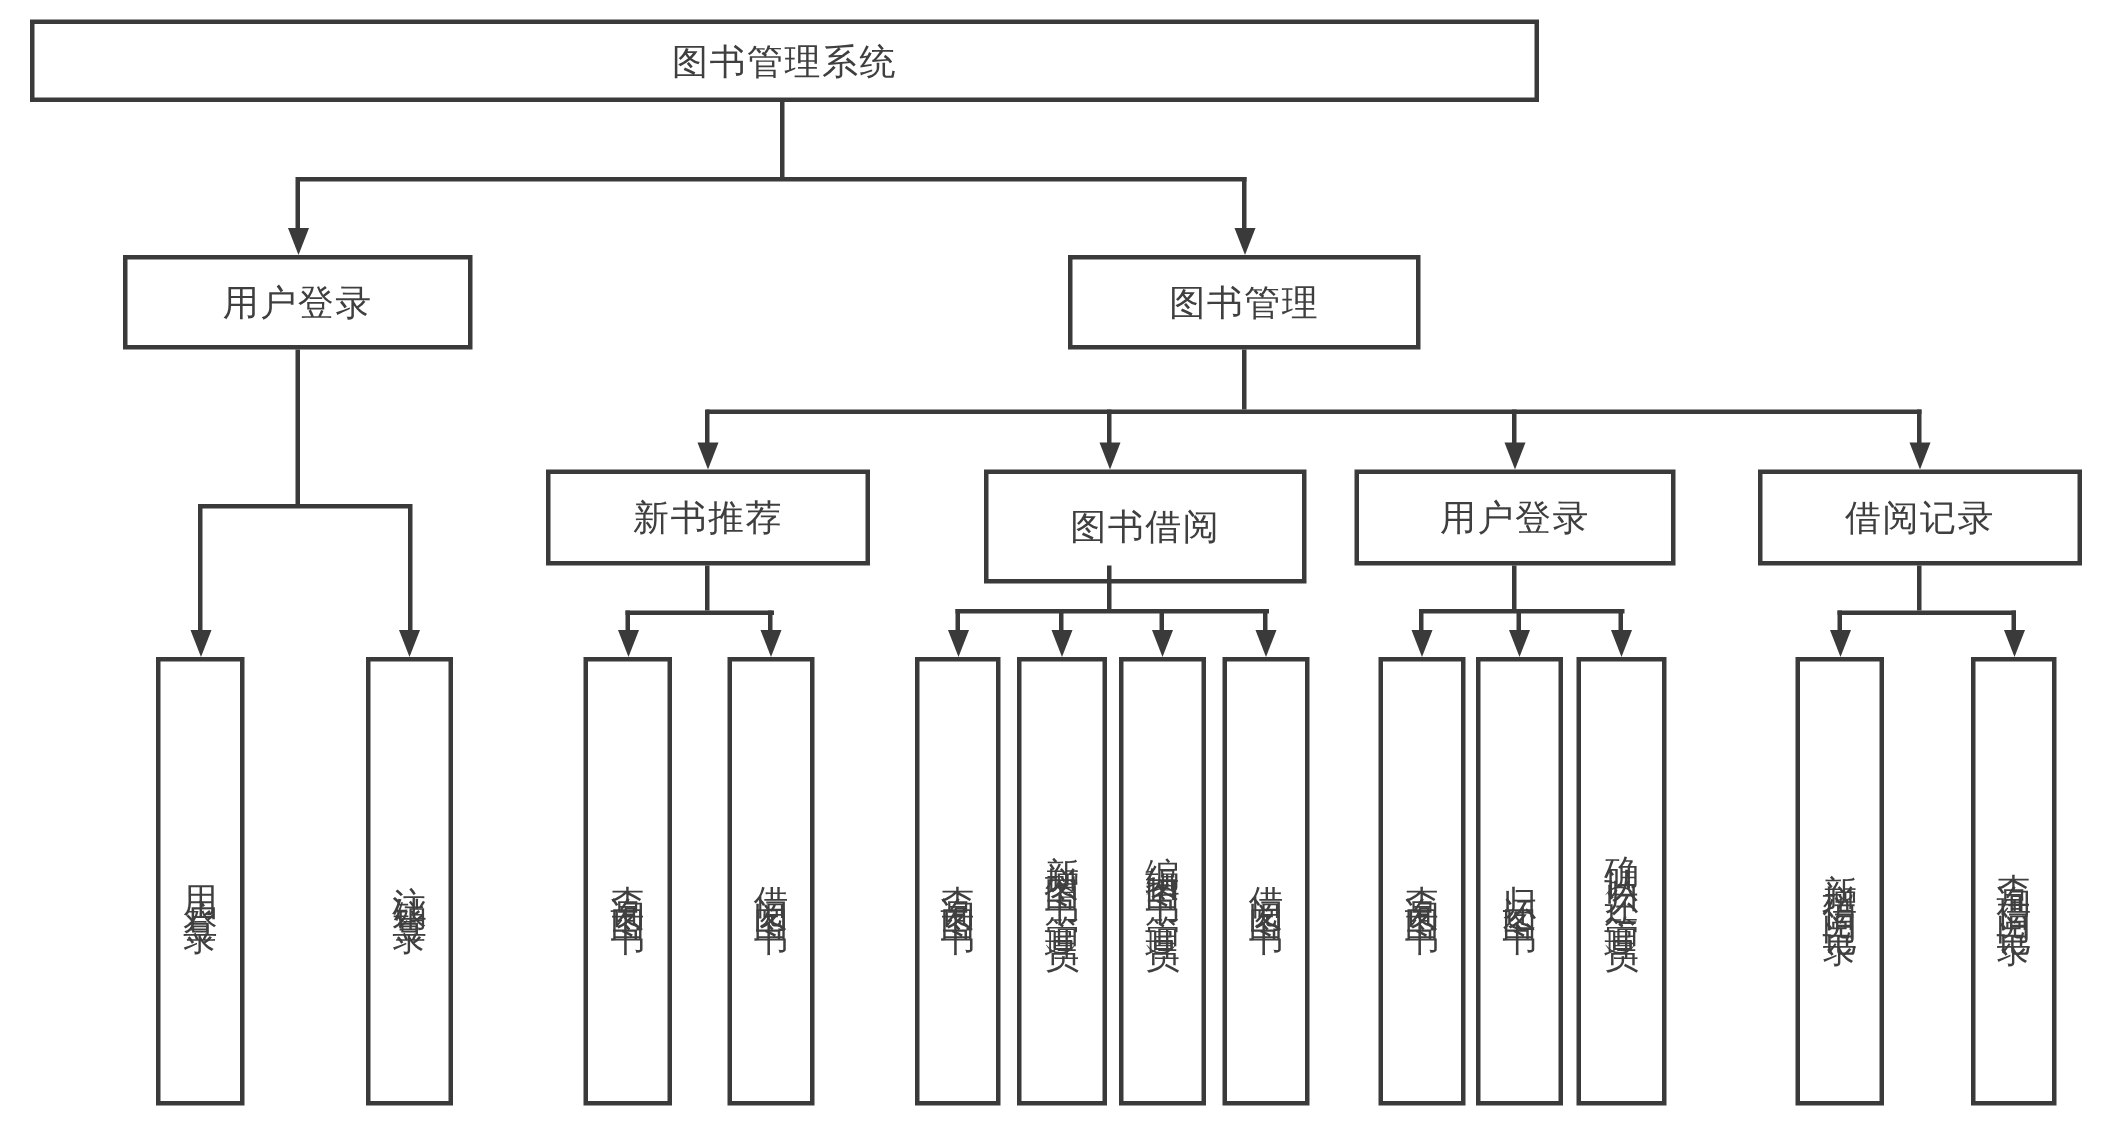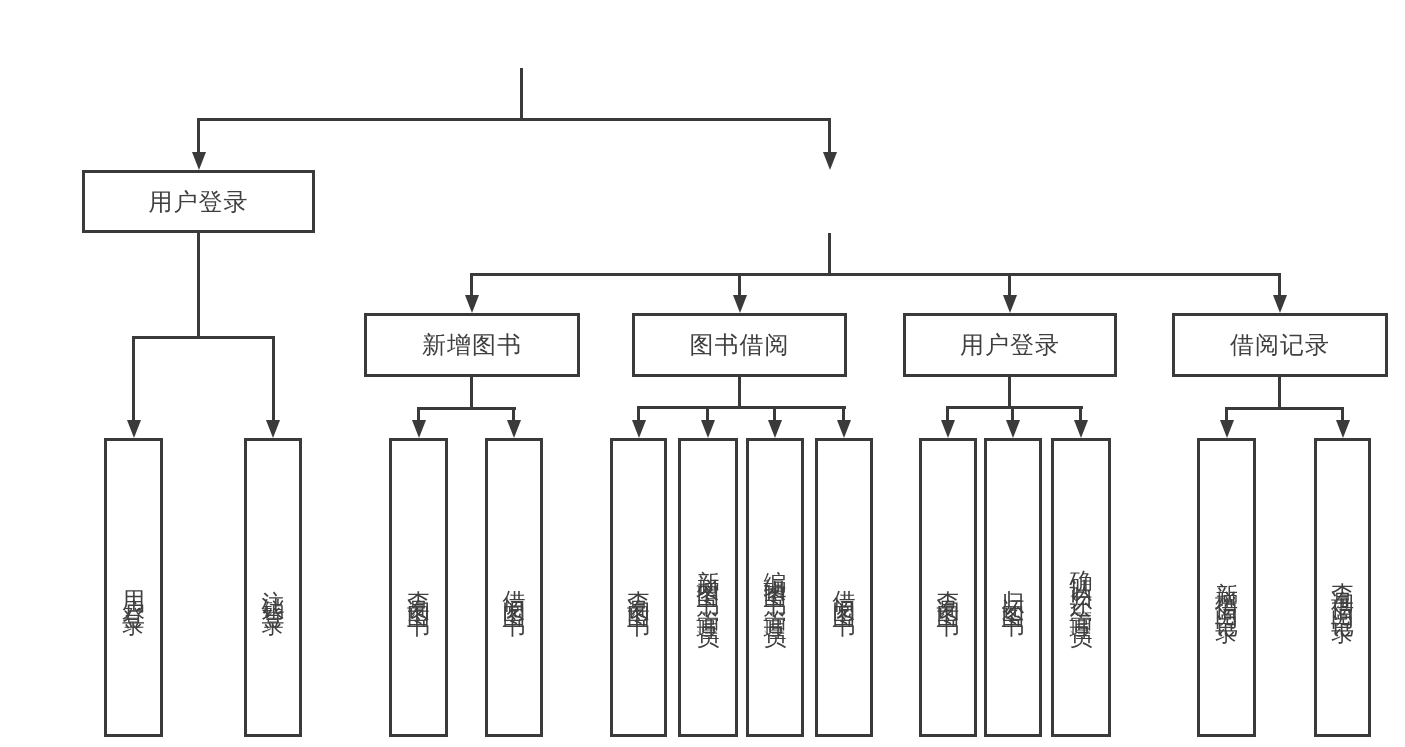--- a/index.html
+++ b/index.html
@@ -47,30 +47,36 @@
     font-size:20px;color:var(--wm);
     white-space:nowrap;z-index:5;
     text-shadow:1px 1px 2px #ffffff;
   }
 </style>
 </head>
 <body>
 
 <div class="canvas">
 
+  <div class="node" style="left:20px;top:13px;width:1006px;height:55px;">
+    <span class="h-label">图书管理系统</span>
+  </div>
 
   <div class="vline" style="left:520px;top:68px;height:50px;"></div>
   <div class="hline" style="left:198px;top:118px;width:633px;"></div>
   <div class="vline" style="left:197px;top:118px;height:35px;"></div>
   <div class="ah" style="left:192px;top:152px;"></div>
   <div class="vline" style="left:828px;top:118px;height:35px;"></div>
   <div class="ah" style="left:823px;top:152px;"></div>
 
   <div class="node" style="left:82px;top:170px;width:233px;height:63px;">
     <span class="h-label">用户登录</span>
+  </div>
+  <div class="node" style="left:712px;top:170px;width:235px;height:63px;">
+    <span class="h-label">图书管理</span>
   </div>
 
   <div class="vline" style="left:197px;top:233px;height:103px;"></div>
   <div class="hline" style="left:132px;top:336px;width:142px;"></div>
   <div class="vline" style="left:132px;top:336px;height:85px;"></div>
   <div class="ah" style="left:127px;top:420px;"></div>
   <div class="vline" style="left:272px;top:336px;height:85px;"></div>
   <div class="ah" style="left:266px;top:420px;"></div>
 
   <div class="vline" style="left:828px;top:233px;height:40px;"></div>
@@ -78,23 +84,23 @@
   <div class="vline" style="left:470px;top:273px;height:23px;"></div>
   <div class="ah" style="left:465px;top:295px;"></div>
   <div class="vline" style="left:738px;top:273px;height:23px;"></div>
   <div class="ah" style="left:733px;top:295px;"></div>
   <div class="vline" style="left:1008px;top:273px;height:23px;"></div>
   <div class="ah" style="left:1003px;top:295px;"></div>
   <div class="vline" style="left:1278px;top:273px;height:23px;"></div>
   <div class="ah" style="left:1273px;top:295px;"></div>
 
   <div class="node" style="left:364px;top:313px;width:216px;height:64px;">
-    <span class="h-label">新增图书</span>
+    <span class="h-label">新书推荐</span>
   </div>
-  <div class="node" style="left:632px;top:313px;width:215px;height:64px;">
+  <div class="node" style="left:656px;top:313px;width:215px;height:76px;">
     <span class="h-label">图书借阅</span>
   </div>
   <div class="node" style="left:903px;top:313px;width:214px;height:64px;">
     <span class="h-label">用户登录</span>
   </div>
   <div class="node" style="left:1172px;top:313px;width:216px;height:64px;">
     <span class="h-label">借阅记录</span>
   </div>
 
   <div class="vline" style="left:470px;top:377px;height:30px;"></div>

